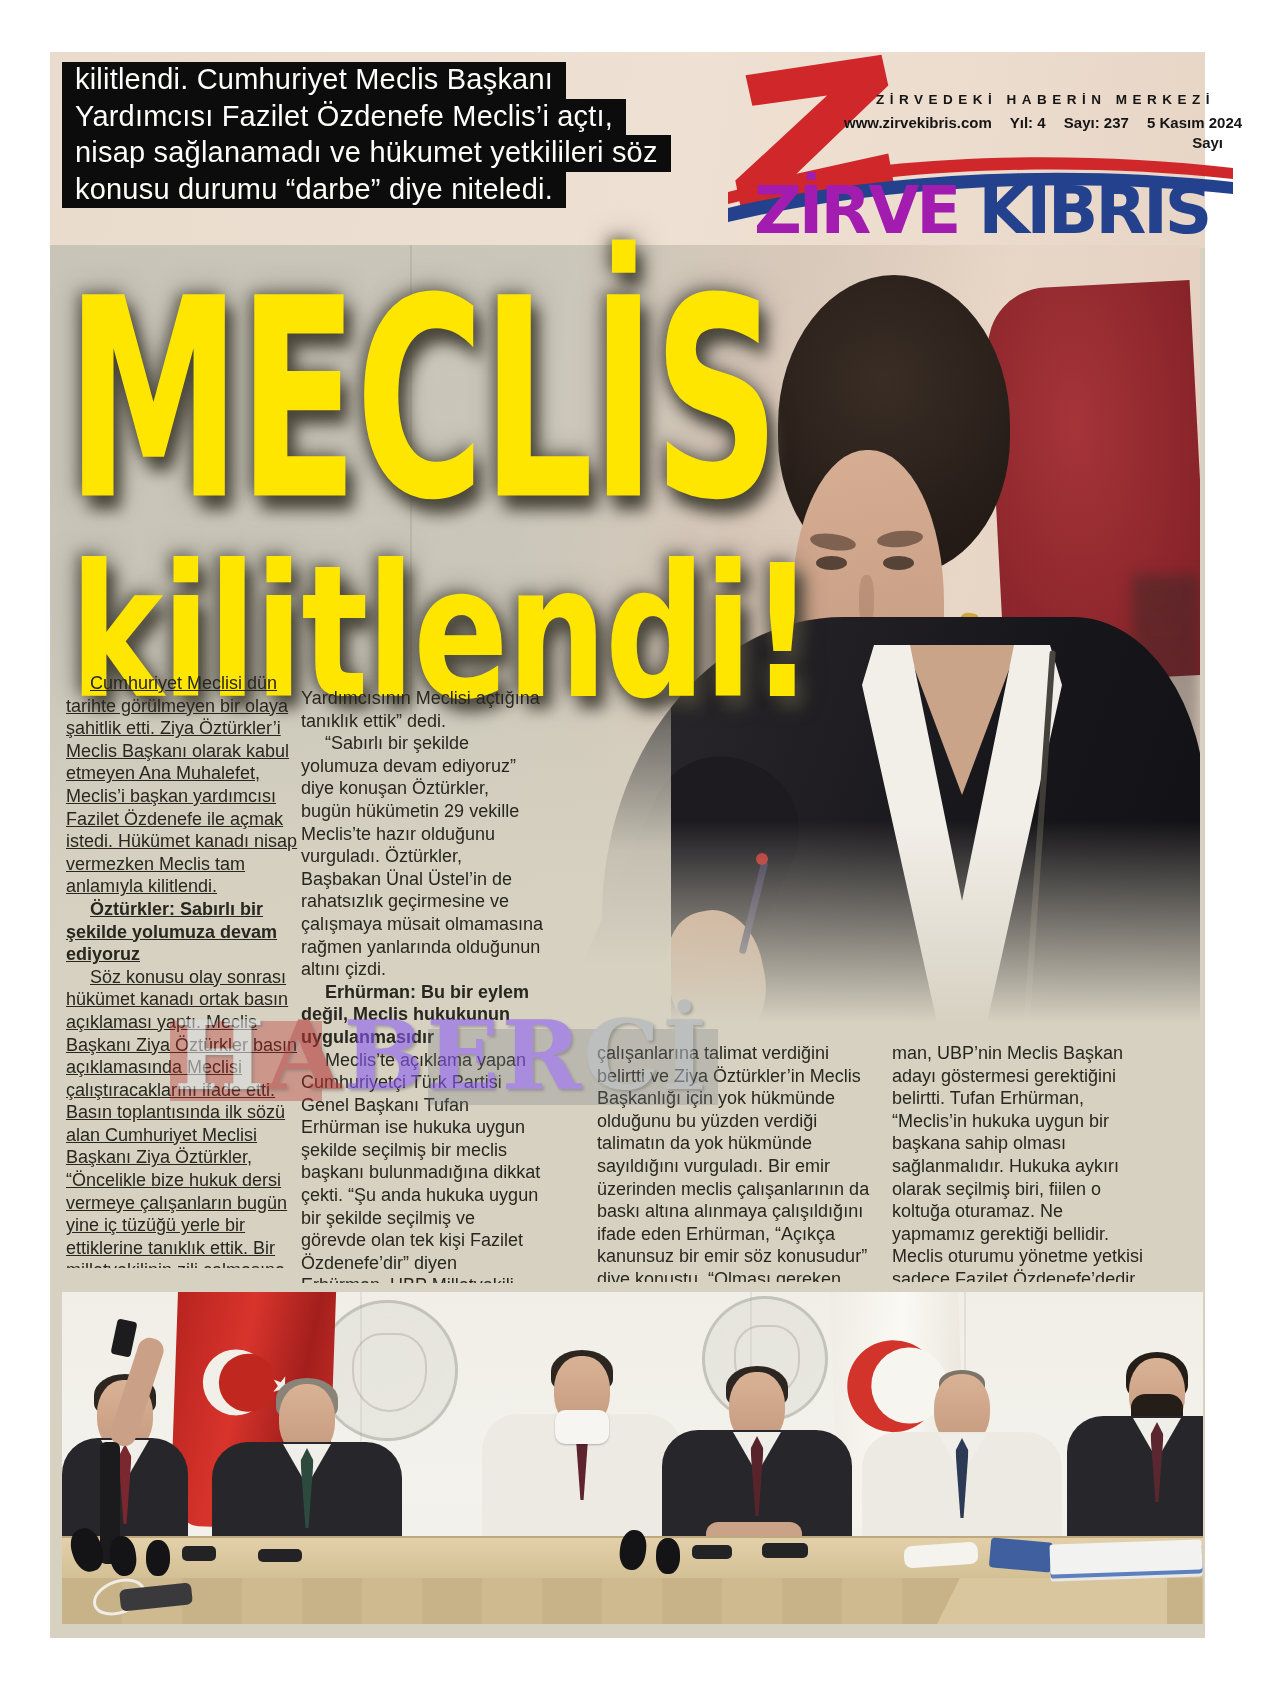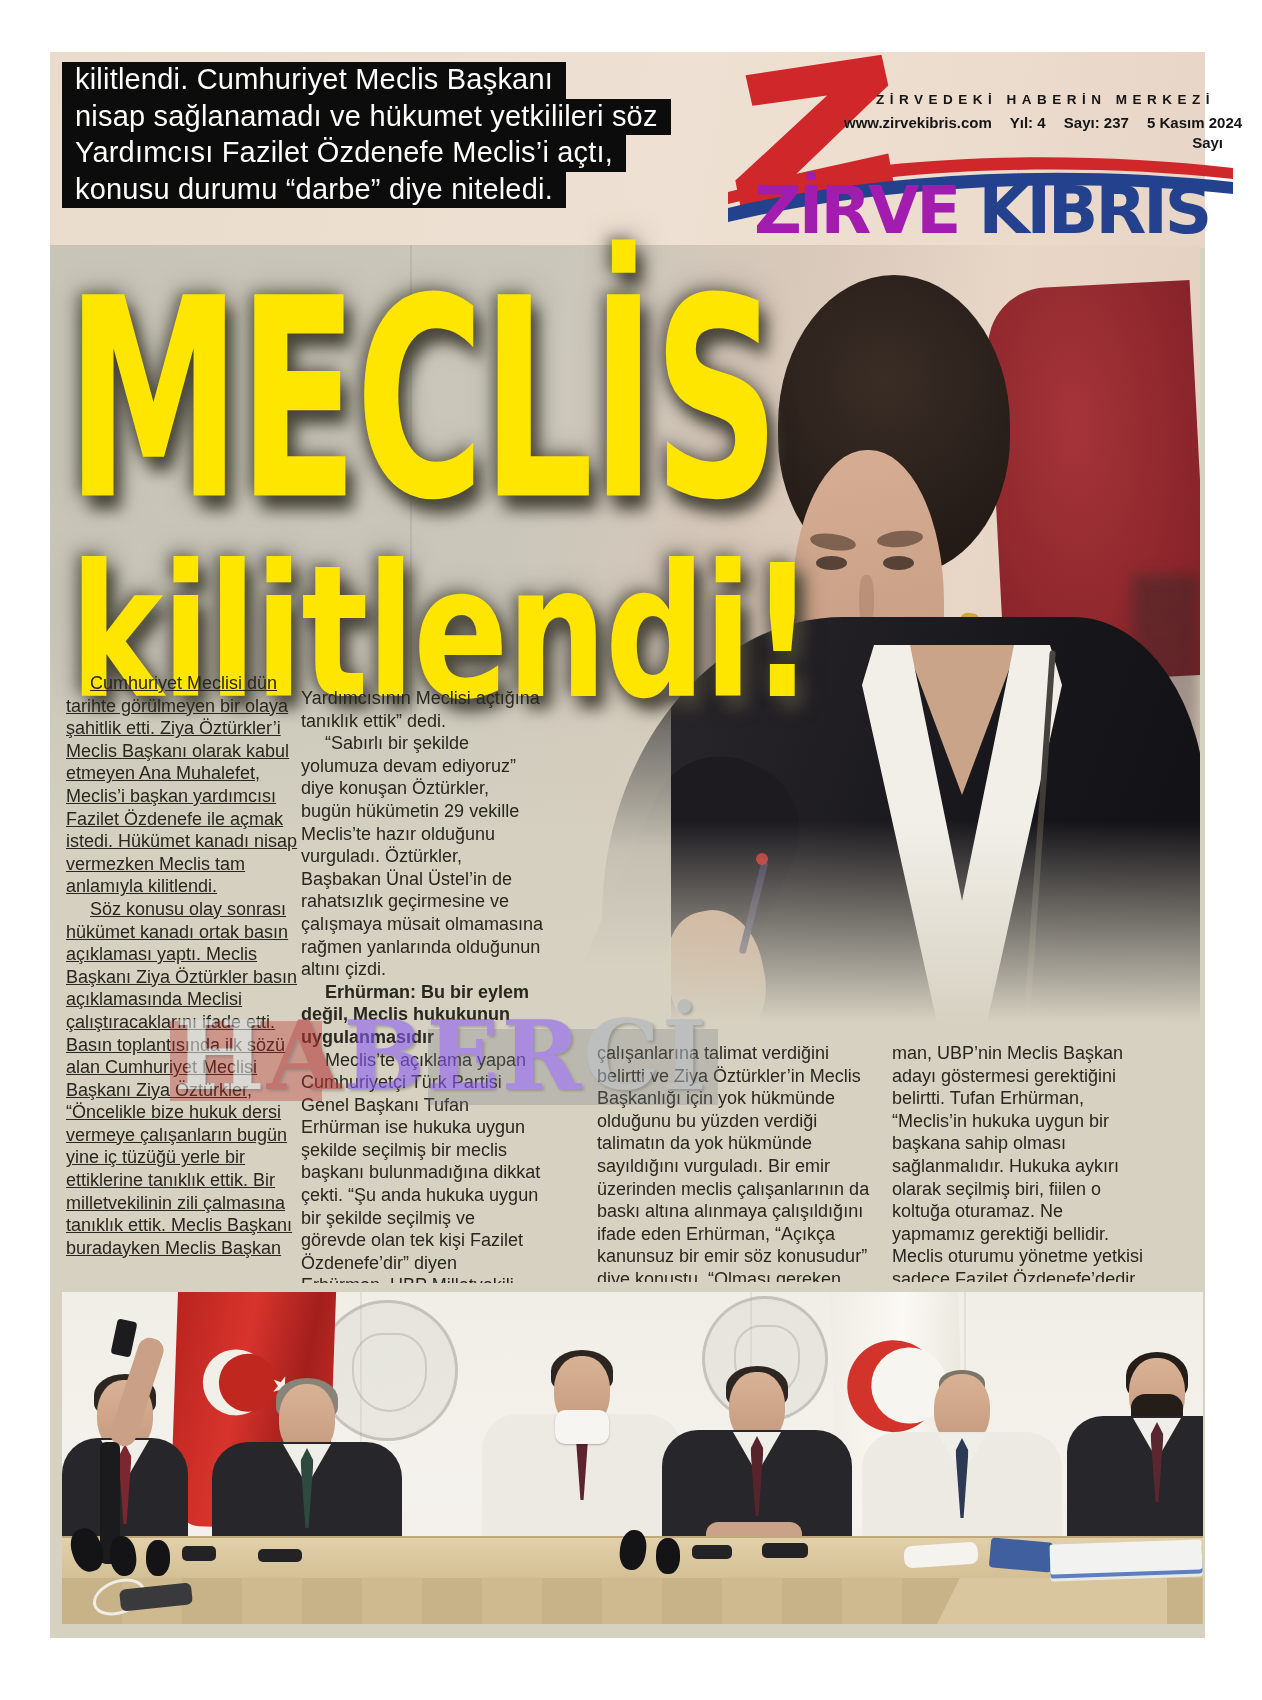--- a/index.html
+++ b/index.html
@@ -179,22 +179,22 @@
     <div class="abs pm-hand"></div>
     <div class="abs pm-pen"></div>
     <div class="abs pm-pen-tip"></div>
     <div class="abs pm-mic"></div>
     <div class="abs pm-fade-left"></div>
     <div class="abs pm-fade-right"></div>
   </div>
 
   <div class="abs lead-box">
     <div class="lead-line">kilitlendi. Cumhuriyet Meclis Başkanı</div>
+    <div class="lead-line">Yardımcısı Fazilet Özdenefe Meclis’i açtı,</div>
     <div class="lead-line">nisap sağlanamadı ve hükumet yetkilileri söz</div>
-    <div class="lead-line">Yardımcısı Fazilet Özdenefe Meclis’i açtı,</div>
     <div class="lead-line">konusu durumu “darbe” diye niteledi.</div>
   </div>
 
   <div class="abs masthead">
     <svg class="abs mh-z" viewBox="0 0 100 100">
       <path d="M10,16 L90,4 L94,22 L40,74 L94,62 L98,84 L8,98 L4,78 L58,28 L14,34 Z" fill="#d0272b"></path>
     </svg>
     <div class="abs mh-tagline">ZİRVEDEKİ HABERİN MERKEZİ</div>
     <div class="abs mh-info">
       <span>www.zirvekibris.com</span>
@@ -211,20 +211,21 @@
       <span class="red">ZİRVE</span>
       <span class="blue">KIBRIS</span>
     </div>
   </div>
 
   <div class="abs hl hl1">MECLİS</div>
   <div class="abs hl hl2">kilitlendi!</div>
 
   <div class="col col1">
     <p>Cumhuriyet Meclisi dün tarihte görülmeyen bir olaya şahitlik etti. Ziya Öztürkler’i Meclis Başkanı olarak kabul etmeyen Ana Muhalefet, Meclis’i başkan yardımcısı Fazilet Özdenefe ile açmak istedi. Hükümet kanadı nisap vermezken Meclis tam anlamıyla kilitlendi.</p>
+    <p class="subhead">Öztürkler: Sabırlı bir şekilde yolumuza devam ediyoruz</p>
     <p>Söz konusu olay sonrası hükümet kanadı ortak basın açıklaması yaptı. Meclis Başkanı Ziya Öztürkler basın açıklamasında Meclisi çalıştıracaklarını ifade etti. Basın toplantısında ilk sözü alan Cumhuriyet Meclisi Başkanı Ziya Öztürkler, “Öncelikle bize hukuk dersi vermeye çalışanların bugün yine iç tüzüğü yerle bir ettiklerine tanıklık ettik. Bir milletvekilinin zili çalmasına tanıklık ettik. Meclis Başkanı buradayken Meclis Başkan</p>
   </div>
   <div class="col col2">
     <p class="noindent">Yardımcısının Meclisi açtığına tanıklık ettik” dedi.</p>
     <p>“Sabırlı bir şekilde yolumuza devam ediyoruz” diye konuşan Öztürkler, bugün hükümetin 29 vekille Meclis’te hazır olduğunu vurguladı. Öztürkler, Başbakan Ünal Üstel’in de rahatsızlık geçirmesine ve çalışmaya müsait olmamasına rağmen yanlarında olduğunun altını çizdi.</p>
     <p class="subhead">Erhürman: Bu bir eylem değil, Meclis hukukunun uygulanmasıdır</p>
     <p>Meclis’te açıklama yapan Cumhuriyetçi Türk Partisi Genel Başkanı Tufan Erhürman ise hukuka uygun şekilde seçilmiş bir meclis başkanı bulunmadığına dikkat çekti. “Şu anda hukuka uygun bir şekilde seçilmiş ve görevde olan tek kişi Fazilet Özdenefe’dir” diyen Erhürman, UBP Milletvekili Ziya Öztürkler’in Meclis</p>
   </div>
   <div class="col col3">
     <p class="noindent">çalışanlarına talimat verdiğini belirtti ve Ziya Öztürkler’in Meclis Başkanlığı için yok hükmünde olduğunu bu yüzden verdiği talimatın da yok hükmünde sayıldığını vurguladı. Bir emir üzerinden meclis çalışanlarının da baskı altına alınmaya çalışıldığını ifade eden Erhürman, “Açıkça kanunsuz bir emir söz konusudur” diye konuştu. “Olması gereken nettir, meclisin hukuku açıktır” diyen Erhür-</p>

